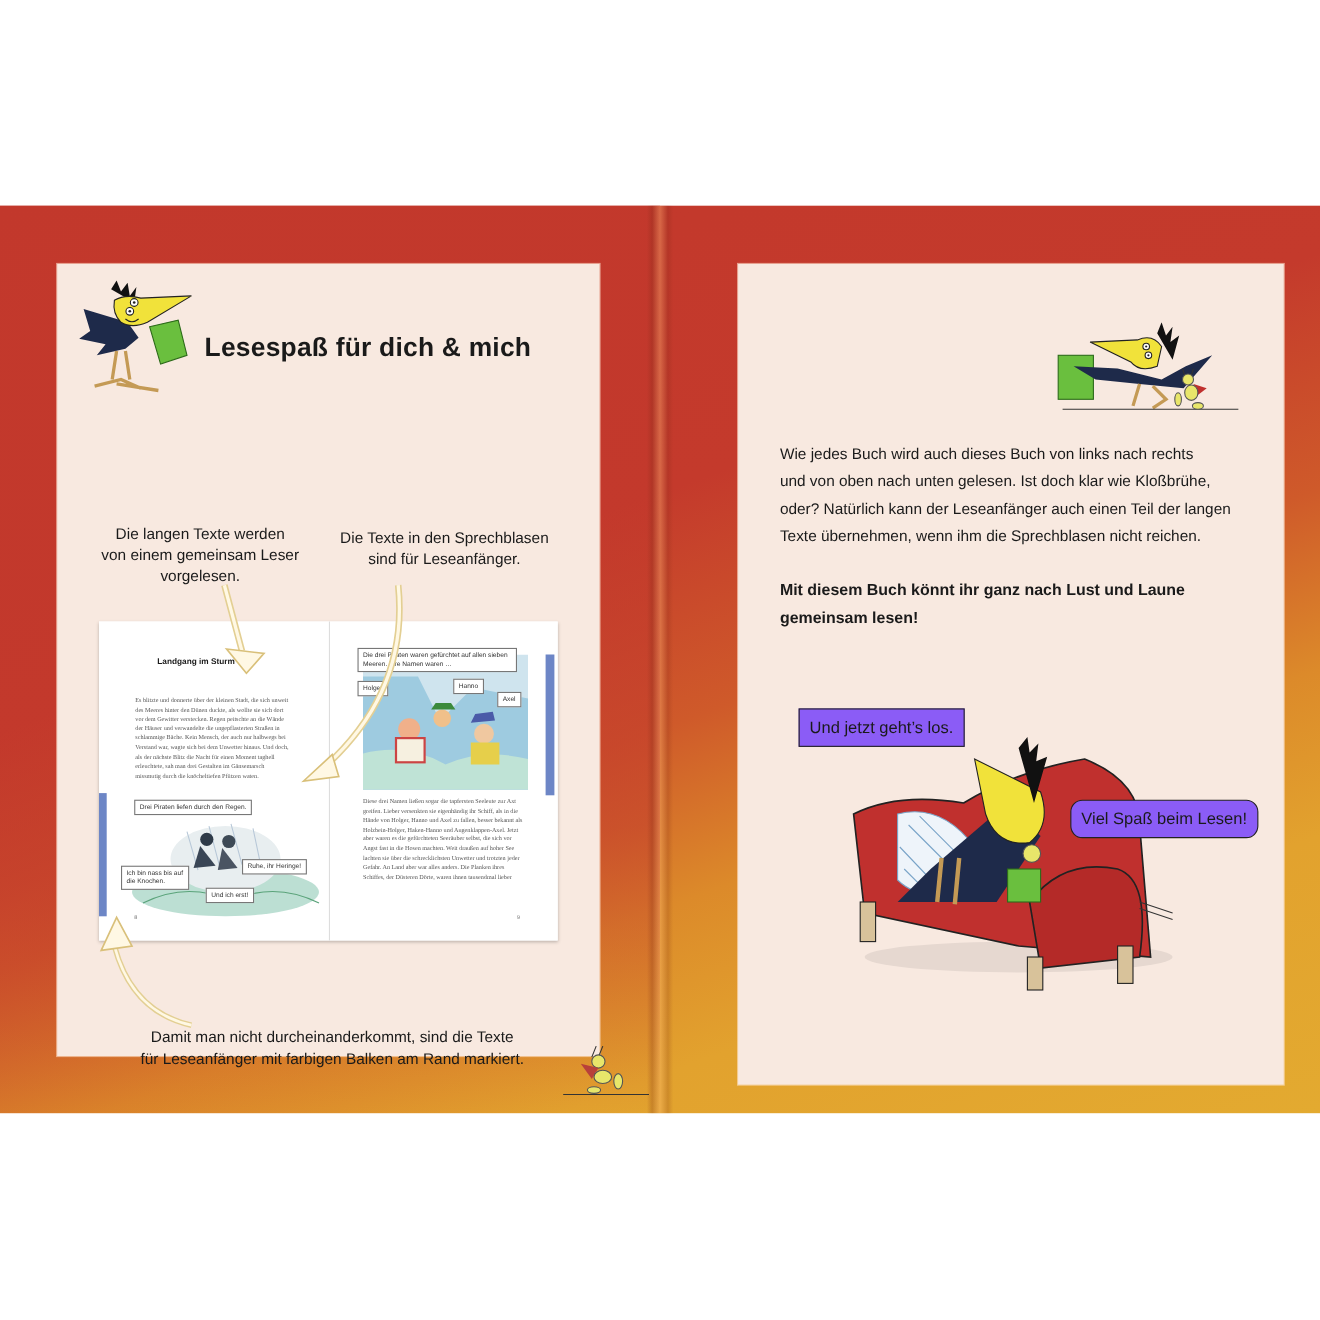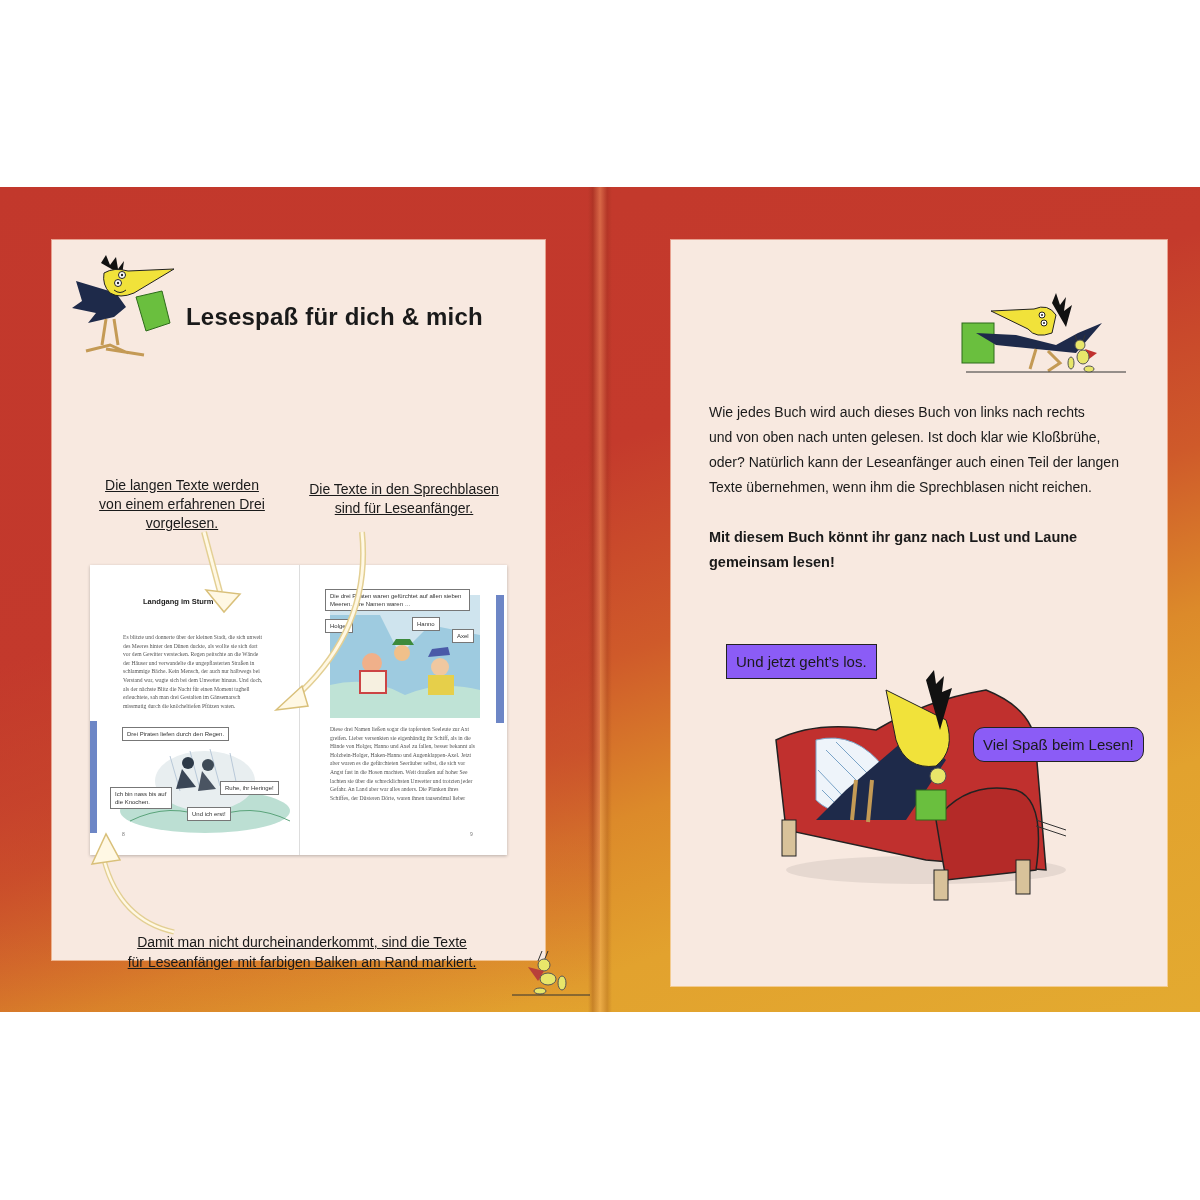--- a/index.html
+++ b/index.html
@@ -26,21 +26,21 @@
     .page.left { left: 52px; top: 53px; width: 493px; height: 720px; }
     .page.right { left: 671px; top: 53px; width: 496px; height: 746px; }
 
     
     .raven-icon { position: absolute; }
     .title {
       position: absolute; left: 134px; top: 63px; font-size: 24px; font-weight: bold; letter-spacing: .2px;
     }
     .intro { position: absolute; left: 41px; top: 160px; font-size: 14px; line-height: 25px; }
     .callout {
-      position: absolute; font-size: 14px; line-height: 19px; text-align: center; text-decoration: underline;
+      position: absolute; font-size: 14px; line-height: 19px; text-align: center;
     }
     .callout.c1 { left: 30px; top: 236px; width: 200px; }
     .callout.c2 { left: 252px; top: 240px; width: 200px; }
     .callout.c3 { left: 40px; top: 692px; width: 420px; font-size: 14px; line-height: 20px; }
 
     .mini-spread {
       position: absolute; left: 38px; top: 325px; width: 417px; height: 290px;
       background: #ffffff; box-shadow: 0 1px 3px rgba(0,0,0,.25);
     }
     .mini-page { position: absolute; top: 0; height: 290px; background: #fff; }
@@ -89,21 +89,21 @@
       <path d="M48 37 Q54 42 60 37" stroke="#222" fill="none"></path>
       <path d="M70 44 L96 38 L104 70 L80 78 Z" fill="#6abf3e" stroke="#2d6b1a"></path>
       <path d="M40 66 L36 92 M48 66 L52 92" stroke="#c49a55" stroke-width="3"></path>
       <path d="M20 98 L44 92 L62 100 M40 96 L78 102" stroke="#c49a55" stroke-width="3" fill="none"></path>
     </svg>
     <div class="title">Lesespaß für dich &amp; mich</div>
 
 
     <div class="callout c1">
       <div>Die langen Texte werden</div>
-      <div>von einem erfahrenen Drei</div>
+      <div>von einem gemeinsam Leser</div>
       <div>vorgelesen.</div>
     </div>
     <div class="callout c2">
       <div>Die Texte in den Sprechblasen</div>
       <div>sind für Leseanfänger.</div>
     </div>
 
     <div class="mini-spread">
       <div class="mini-page l">
         <div class="mini-title">Landgang im Sturm</div>

